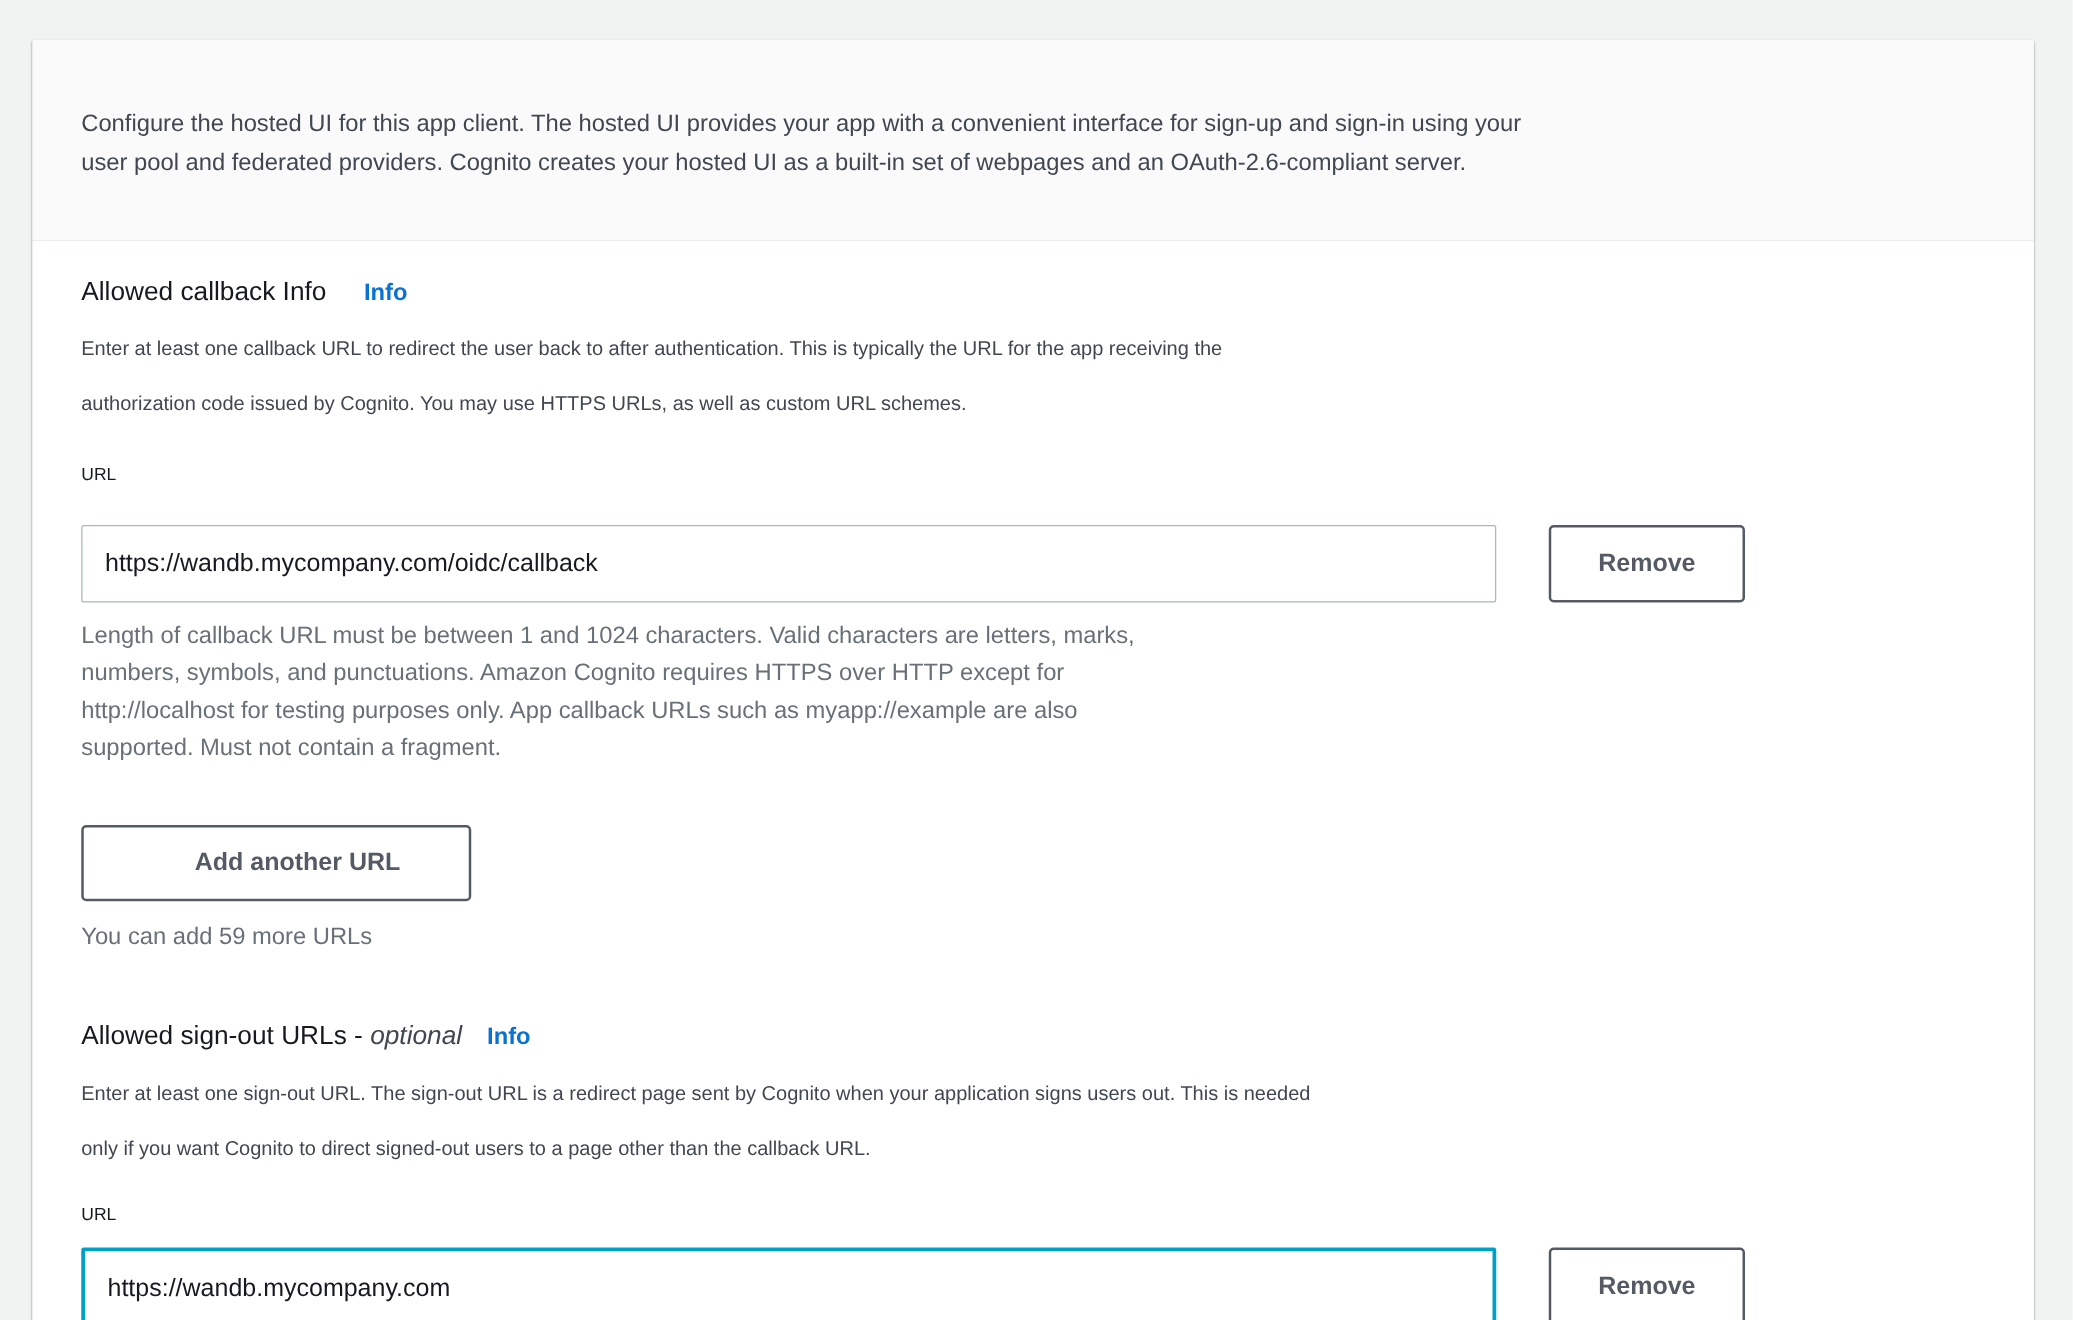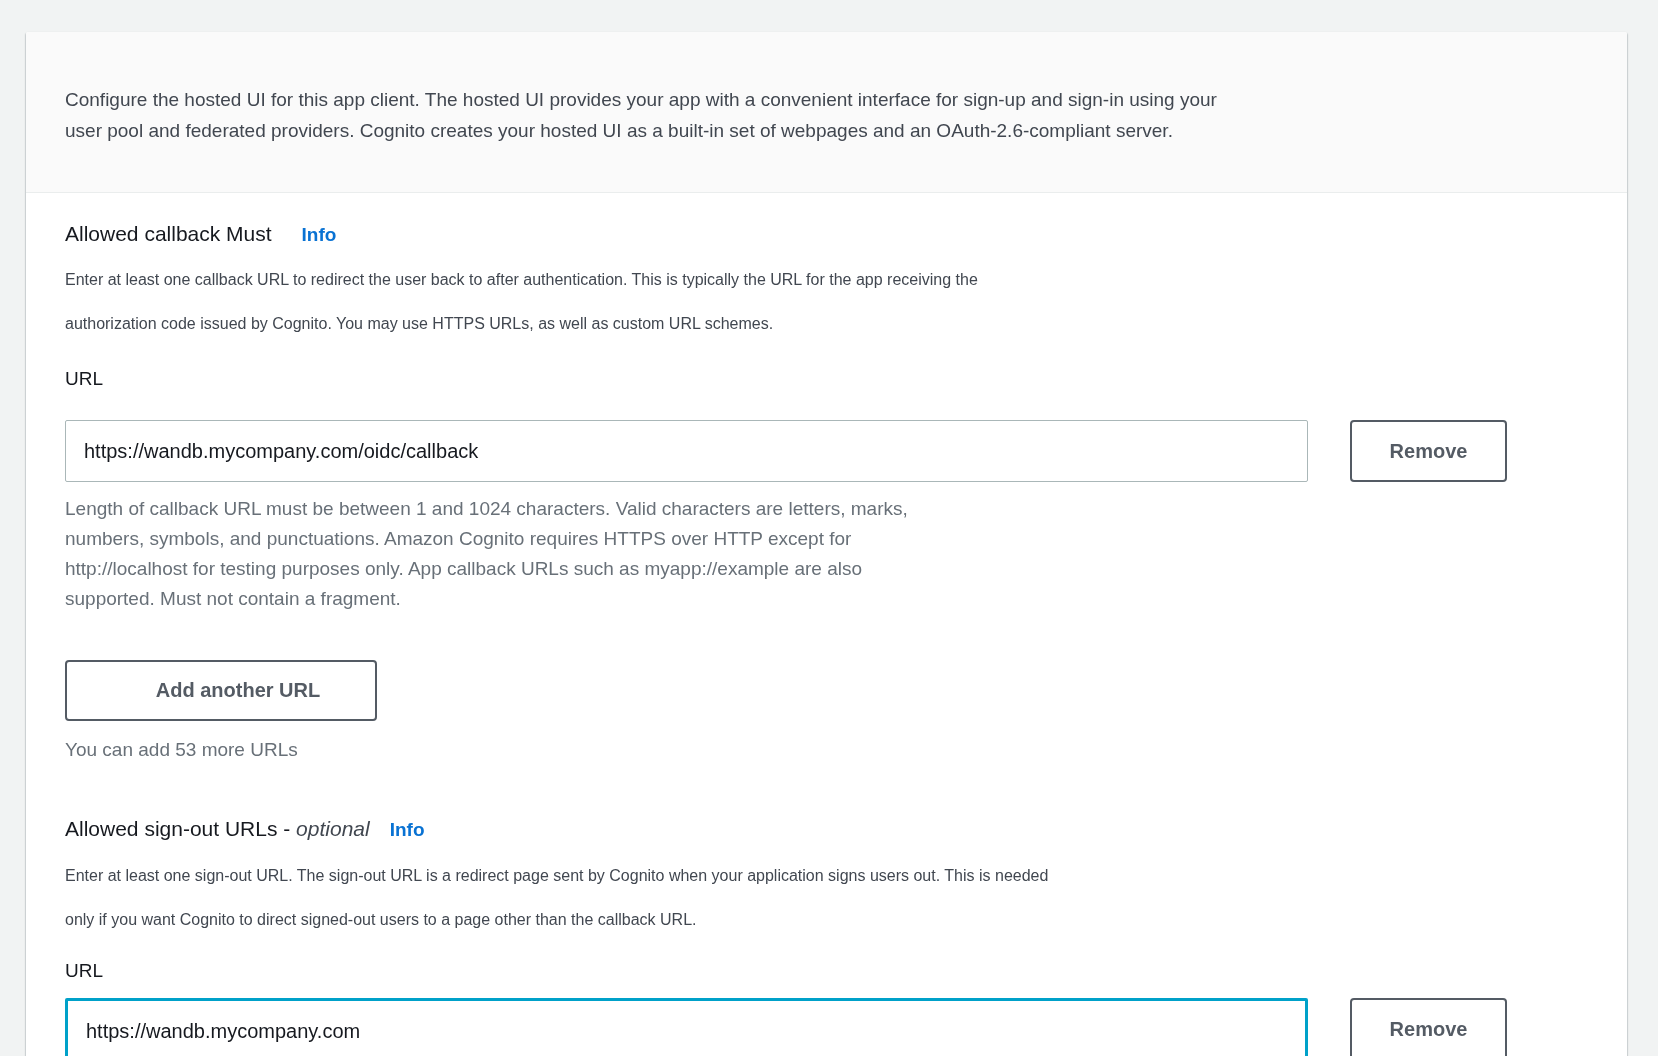--- a/index.html
+++ b/index.html
@@ -69,34 +69,34 @@
   }
   .section-desc {
     margin: 8px 0 0 0;
     font-size: 16px;
     line-height: 44px;
     color: #414750;
     white-space: pre-line;
   }
   .url-label {
     margin-top: 20px;
-    font-size: 19px;
+    font-size: 14px;
     line-height: 26px;
     font-weight: 500;
     color: #16191f;
   }
   .input-row {
     margin-top: 28px;
     display: flex;
     align-items: flex-start;
     gap: 42px;
   }
   .input-row.second { margin-top: 14px; }
   .url-input {
-    width: 1243px;
+    width: 1132px;
     height: 62px;
     border: 1px solid #aab7b8;
     border-radius: 2px;
     padding: 0 18px;
     font-family: "Liberation Sans", sans-serif;
     font-size: 20px;
     color: #16191f;
     background: #ffffff;
     outline: none;
   }
@@ -143,38 +143,38 @@
 <div class="card">
 
   <div class="card-header">
     <p class="panel-desc">Configure the hosted UI for this app client. The hosted UI provides your app with a convenient interface for sign-up and sign-in using your
 user pool and federated providers. Cognito creates your hosted UI as a built-in set of webpages and an OAuth-2.6-compliant server.</p>
   </div>
 
   <div class="card-body">
 
     <div class="field-label-row">
-      <span class="section-label">Allowed callback Must</span>
+      <span class="section-label">Allowed callback Info</span>
       <a class="info-link">Info</a>
     </div>
     <p class="section-desc">Enter at least one callback URL to redirect the user back to after authentication. This is typically the URL for the app receiving the
 authorization code issued by Cognito. You may use HTTPS URLs, as well as custom URL schemes.</p>
 
     <div class="url-label">URL</div>
     <div class="input-row">
       <input class="url-input" type="text" value="https://wandb.mycompany.com/oidc/callback" style="">
       <button class="btn remove-btn">Remove</button>
     </div>
     <p class="constraint">Length of callback URL must be between 1 and 1024 characters. Valid characters are letters, marks,
 numbers, symbols, and punctuations. Amazon Cognito requires HTTPS over HTTP except for
 http://localhost for testing purposes only. App callback URLs such as myapp://example are also
 supported. Must not contain a fragment.</p>
 
     <button class="btn add-btn">Add another URL</button>
-    <p class="more-urls">You can add 53 more URLs</p>
+    <p class="more-urls">You can add 59 more URLs</p>
 
     <div class="field-label-row section2-row">
       <span class="section-label"><span>Allowed sign-out URLs -</span><span class="optional-flag"> <span>optional</span></span></span>
       <a class="info-link">Info</a>
     </div>
     <p class="section-desc">Enter at least one sign-out URL. The sign-out URL is a redirect page sent by Cognito when your application signs users out. This is needed
 only if you want Cognito to direct signed-out users to a page other than the callback URL.</p>
 
     <div class="url-label" style="margin-top:16px">URL</div>
     <div class="input-row second">

